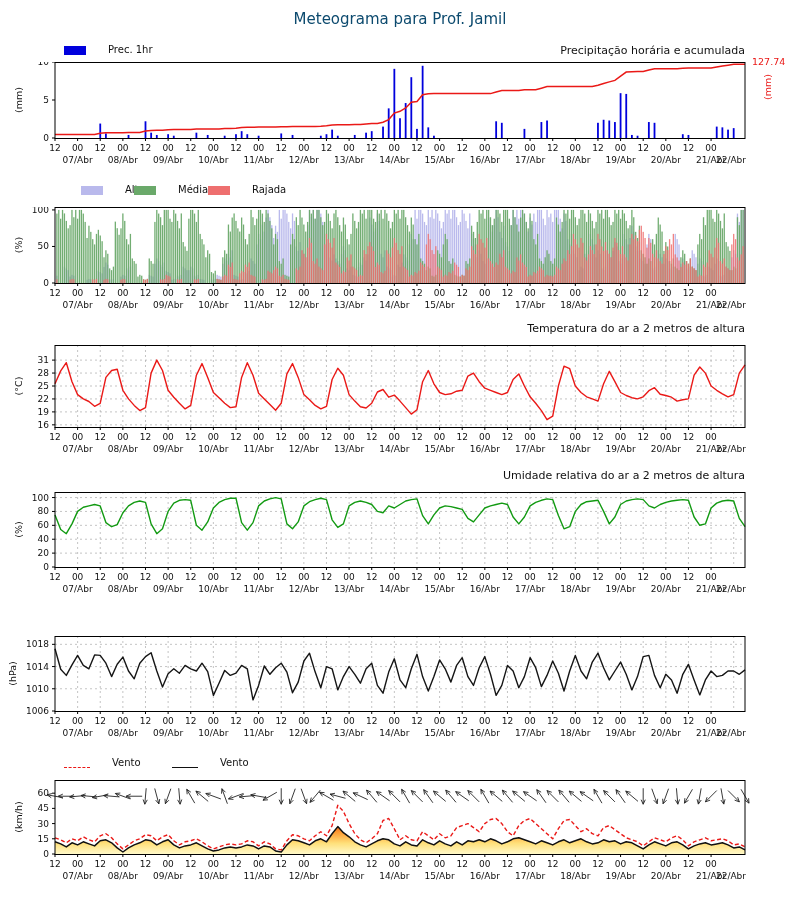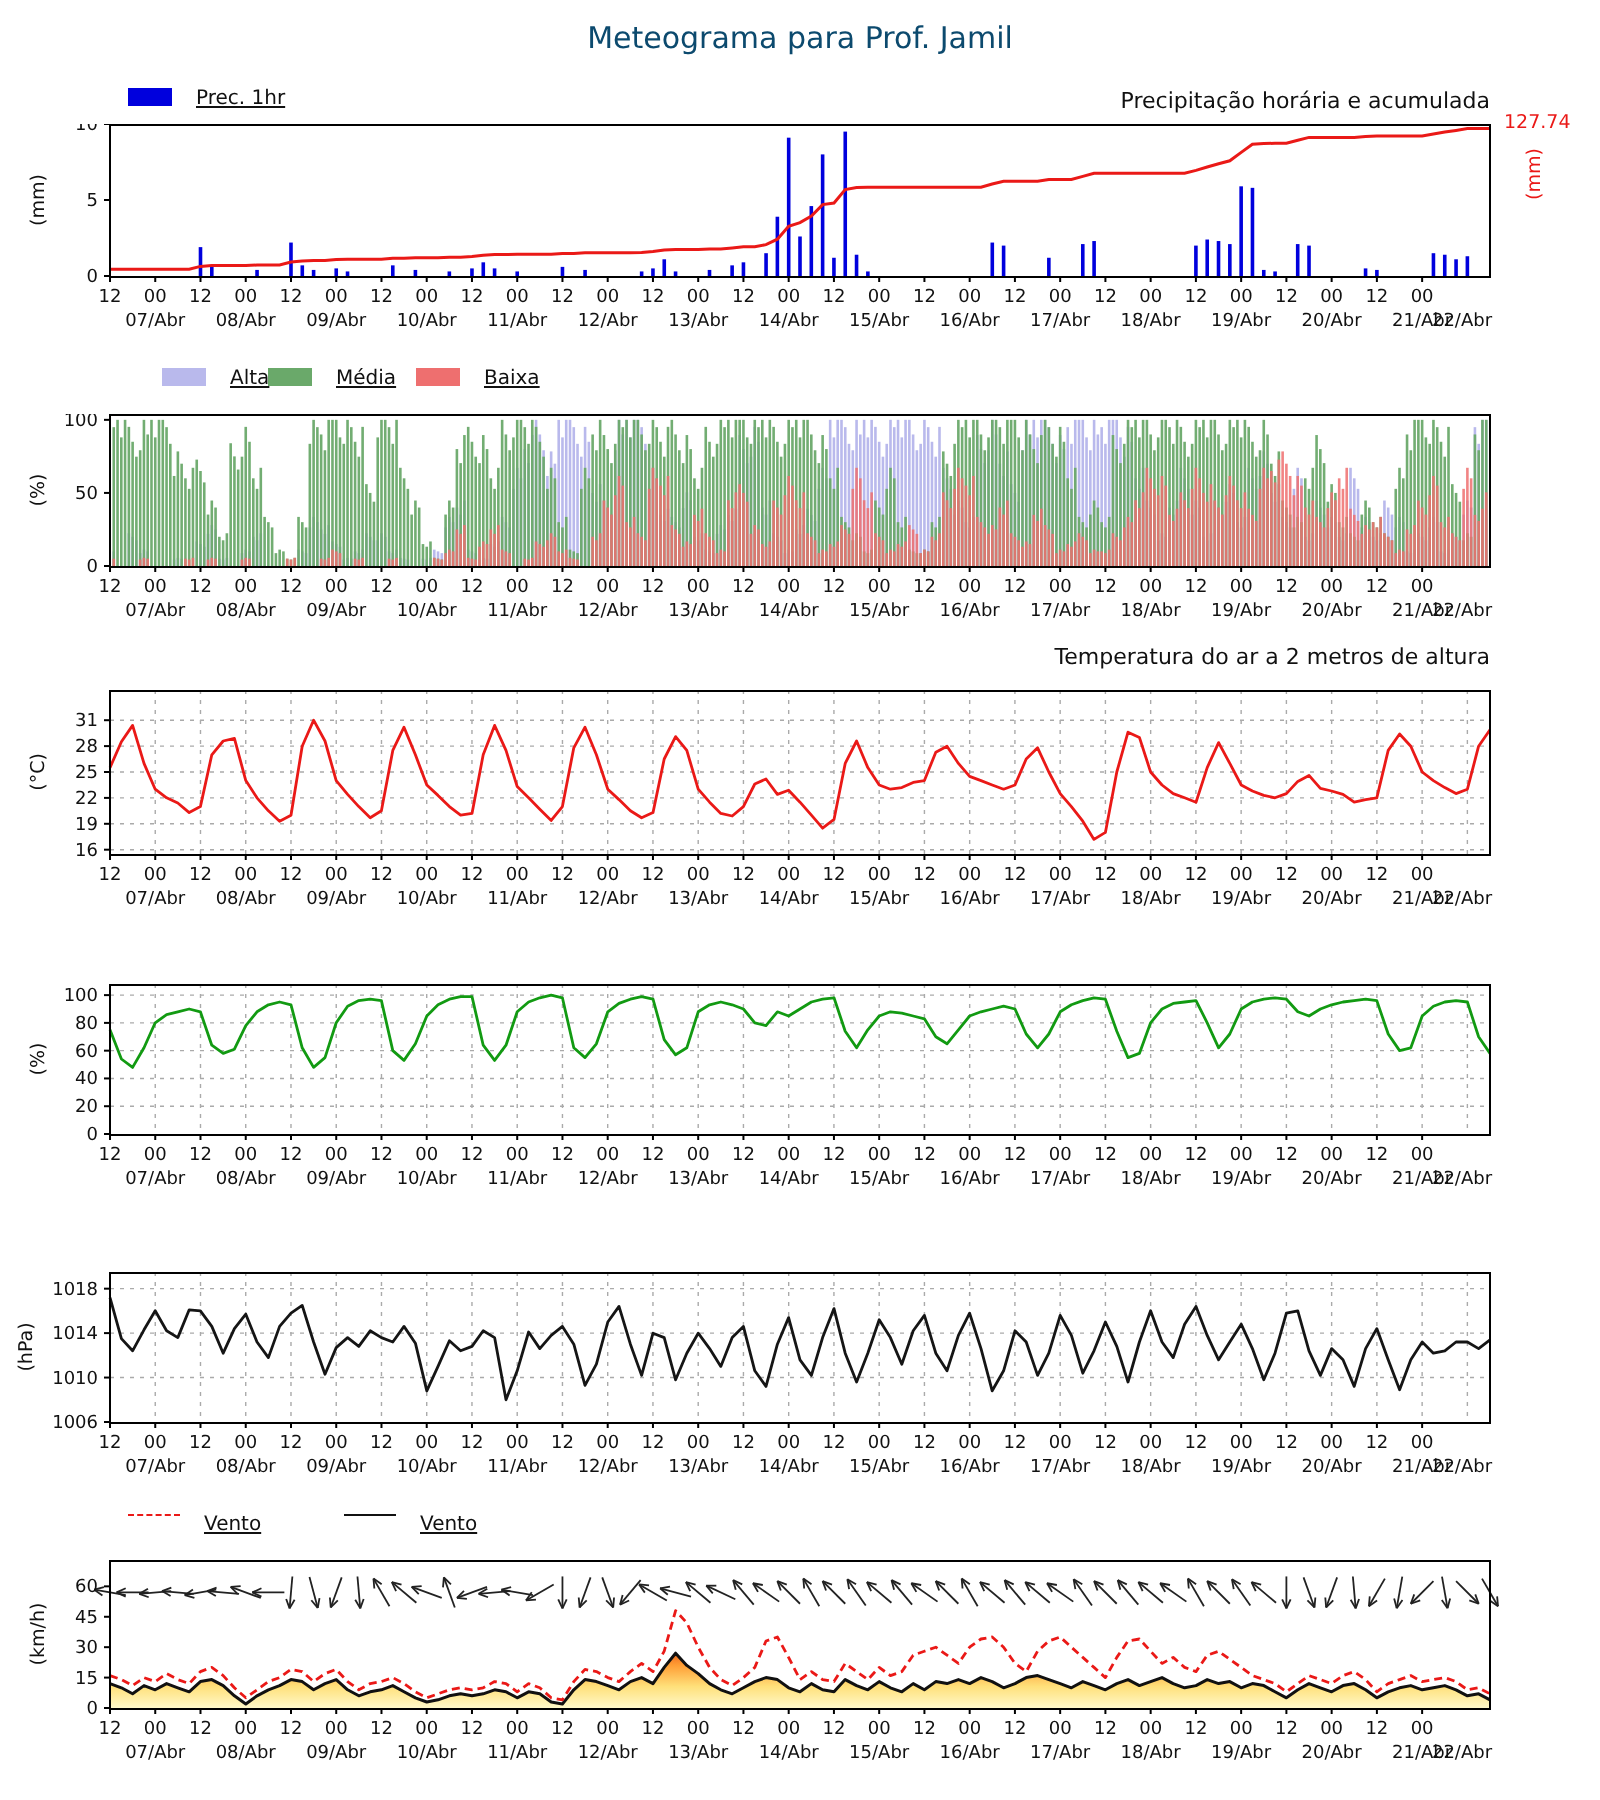--- a/index.html
+++ b/index.html
@@ -1,19 +1,19 @@
 <!DOCTYPE html>
 <html><head>
 <meta charset="utf-8">
 <style>
   html,body{margin:0;padding:0;background:#fff;font-family:"DejaVu Sans",sans-serif;}
   .canvas{position:relative;width:800px;height:900px;background:#fff;overflow:hidden;}
   .main-title{position:absolute;left:0;top:10px;width:800px;text-align:center;font-size:15px;color:#0c4a6e;}
   .ptitle{position:absolute;left:55px;width:690px;text-align:right;font-size:11px;color:#111;}
-  .legend{position:absolute;display:flex;align-items:flex-start;font-size:10px;color:#111;gap:12px;text-decoration:underline;}
+  .legend{position:absolute;display:flex;align-items:flex-end;font-size:10px;color:#111;gap:22px;}
   .swatch{display:inline-block;width:22px;height:9px;}
   .lineswatch{display:inline-block;width:26px;height:0;border-top:1.6px solid #000;}
   .lineswatch.dashed{border-top-style:dashed;}
   svg{position:absolute;left:0;display:block;}
   .rlabel{position:absolute;font-size:9.5px;}
 </style>
 </head>
 <body>
 
 <div class="canvas">
@@ -172,21 +172,21 @@
   <div class="legend" style="left:81px;top:184px">
     <span class="swatch" style="background:#b9b9ec"></span>
     <span>Alta</span>
   </div>
   <div class="legend" style="left:134px;top:184px">
     <span class="swatch" style="background:#6aa96a"></span>
     <span>Média</span>
   </div>
   <div class="legend" style="left:208px;top:184px">
     <span class="swatch" style="background:#ee6f6f"></span>
-    <span>Baixa</span>
+    <span>Rajada</span>
   </div>
   <svg id="p1" width="800" height="109" style="top: 207px;">
       <rect x="56.230000000000004" y="68.6923076923077" width="1.3" height="7.307692307692307" fill="#b9b9ec" fill-opacity="1"></rect>
       <rect x="63.78147540983607" y="59.63076923076923" width="1.3" height="16.369230769230768" fill="#b9b9ec" fill-opacity="1"></rect>
       <rect x="65.66147540983606" y="61.38461538461539" width="1.3" height="14.615384615384613" fill="#b9b9ec" fill-opacity="1"></rect>
       <rect x="67.54147540983605" y="63.13846153846154" width="1.3" height="12.861538461538458" fill="#b9b9ec" fill-opacity="1"></rect>
       <rect x="69.4372131147541" y="69.56923076923077" width="1.3" height="6.430769230769229" fill="#b9b9ec" fill-opacity="1"></rect>
       <rect x="71.3172131147541" y="67.81538461538462" width="1.3" height="8.184615384615384" fill="#b9b9ec" fill-opacity="1"></rect>
       <rect x="73.19721311475409" y="68.6923076923077" width="1.3" height="7.307692307692307" fill="#b9b9ec" fill-opacity="1"></rect>
       <rect x="86.4044262295082" y="72.78461538461538" width="1.3" height="3.2153846153846217" fill="#b9b9ec" fill-opacity="1"></rect>
@@ -1397,20 +1397,21 @@
       <text x="439.5901639344262" y="107" font-size="9" font-family="DejaVu Sans, sans-serif" fill="#111" text-anchor="middle">15/Abr</text>
       <text x="484.8360655737705" y="107" font-size="9" font-family="DejaVu Sans, sans-serif" fill="#111" text-anchor="middle">16/Abr</text>
       <text x="530.0819672131147" y="107" font-size="9" font-family="DejaVu Sans, sans-serif" fill="#111" text-anchor="middle">17/Abr</text>
       <text x="575.327868852459" y="107" font-size="9" font-family="DejaVu Sans, sans-serif" fill="#111" text-anchor="middle">18/Abr</text>
       <text x="620.5737704918033" y="107" font-size="9" font-family="DejaVu Sans, sans-serif" fill="#111" text-anchor="middle">19/Abr</text>
       <text x="665.8196721311475" y="107" font-size="9" font-family="DejaVu Sans, sans-serif" fill="#111" text-anchor="middle">20/Abr</text>
       <text x="711.0655737704917" y="107" font-size="9" font-family="DejaVu Sans, sans-serif" fill="#111" text-anchor="middle">21/Abr</text>
       <text x="731" y="107" font-size="9" font-family="DejaVu Sans, sans-serif" fill="#111" text-anchor="middle">22/Abr</text>
     </svg>
 
+  <div class="ptitle" style="top:469px">Umidade relativa do ar a 2 metros de altura</div>
   <svg id="p3" width="800" height="108" style="top: 492px;">
       <line x1="77.62295081967213" y1="0" x2="77.62295081967213" y2="75" stroke="#aaaaaa" stroke-width="0.7" stroke-dasharray="2,3"></line>
       <line x1="100.24590163934427" y1="0" x2="100.24590163934427" y2="75" stroke="#aaaaaa" stroke-width="0.7" stroke-dasharray="2,3"></line>
       <line x1="122.8688524590164" y1="0" x2="122.8688524590164" y2="75" stroke="#aaaaaa" stroke-width="0.7" stroke-dasharray="2,3"></line>
       <line x1="145.49180327868854" y1="0" x2="145.49180327868854" y2="75" stroke="#aaaaaa" stroke-width="0.7" stroke-dasharray="2,3"></line>
       <line x1="168.11475409836066" y1="0" x2="168.11475409836066" y2="75" stroke="#aaaaaa" stroke-width="0.7" stroke-dasharray="2,3"></line>
       <line x1="190.7377049180328" y1="0" x2="190.7377049180328" y2="75" stroke="#aaaaaa" stroke-width="0.7" stroke-dasharray="2,3"></line>
       <line x1="213.36065573770492" y1="0" x2="213.36065573770492" y2="75" stroke="#aaaaaa" stroke-width="0.7" stroke-dasharray="2,3"></line>
       <line x1="235.98360655737707" y1="0" x2="235.98360655737707" y2="75" stroke="#aaaaaa" stroke-width="0.7" stroke-dasharray="2,3"></line>
       <line x1="258.60655737704917" y1="0" x2="258.60655737704917" y2="75" stroke="#aaaaaa" stroke-width="0.7" stroke-dasharray="2,3"></line>

